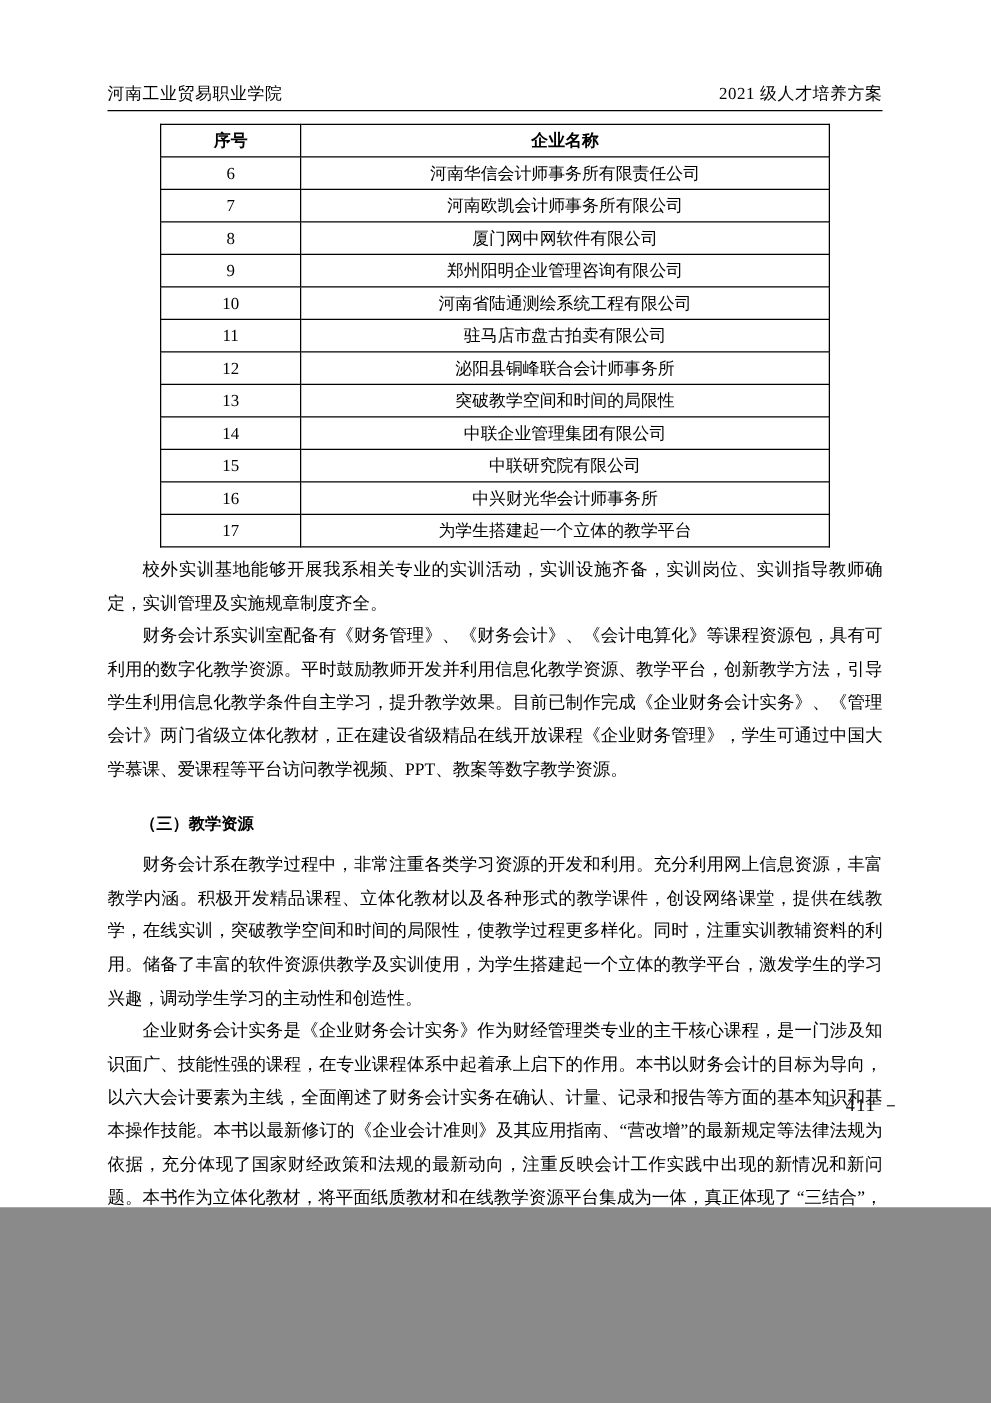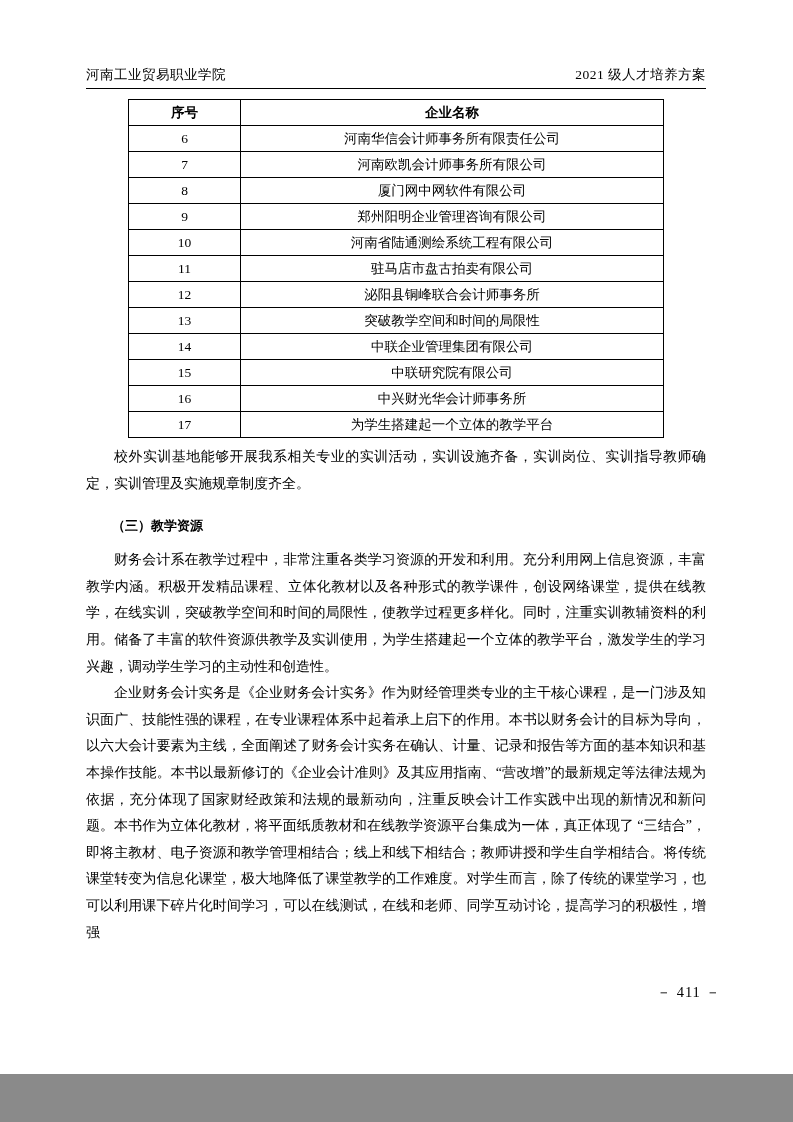--- a/index.html
+++ b/index.html
@@ -2,21 +2,21 @@
 <html><head>
 <meta charset="utf-8">
 <style>
   html, body {
     margin: 0;
     padding: 0;
     background: #8a8a8a;
   }
   .page {
     width: 793px;
-    height: 1074px;
+    height: 966px;
     background: #ffffff;
     position: relative;
     margin: 0 auto;
     box-sizing: border-box;
     font-family: "Liberation Serif", "DejaVu Serif", serif;
     color: #000000;
     overflow: hidden;
   }
   .content {
     position: absolute;
@@ -152,20 +152,21 @@
           <td>中兴财光华会计师事务所</td>
         </tr>
         <tr>
           <td>17</td>
           <td>为学生搭建起一个立体的教学平台</td>
         </tr>
       </tbody>
     </table>
 
     <p class="indent gap-top">校外实训基地能够开展我系相关专业的实训活动，实训设施齐备，实训岗位、实训指导教师确定，实训管理及实施规章制度齐全。</p>
+    <p class="indent">财务会计系实训室配备有《财务管理》、《财务会计》、《会计电算化》等课程资源包，具有可利用的数字化教学资源。平时鼓励教师开发并利用信息化教学资源、教学平台，创新教学方法，引导学生利用信息化教学条件自主学习，提升教学效果。目前已制作完成《企业财务会计实务》、《管理会计》两门省级立体化教材，正在建设省级精品在线开放课程《企业财务管理》，学生可通过中国大学慕课、爱课程等平台访问教学视频、PPT、教案等数字教学资源。</p>
 
     <h3 class="section">（三）教学资源</h3>
 
     <p class="indent">财务会计系在教学过程中，非常注重各类学习资源的开发和利用。充分利用网上信息资源，丰富教学内涵。积极开发精品课程、立体化教材以及各种形式的教学课件，创设网络课堂，提供在线教学，在线实训，突破教学空间和时间的局限性，使教学过程更多样化。同时，注重实训教辅资料的利用。储备了丰富的软件资源供教学及实训使用，为学生搭建起一个立体的教学平台，激发学生的学习兴趣，调动学生学习的主动性和创造性。</p>
     <p class="indent">企业财务会计实务是《企业财务会计实务》作为财经管理类专业的主干核心课程，是一门涉及知识面广、技能性强的课程，在专业课程体系中起着承上启下的作用。本书以财务会计的目标为导向，以六大会计要素为主线，全面阐述了财务会计实务在确认、计量、记录和报告等方面的基本知识和基本操作技能。本书以最新修订的《企业会计准则》及其应用指南、“营改增”的最新规定等法律法规为依据，充分体现了国家财经政策和法规的最新动向，注重反映会计工作实践中出现的新情况和新问题。本书作为立体化教材，将平面纸质教材和在线教学资源平台集成为一体，真正体现了 “三结合”，即将主教材、电子资源和教学管理相结合；线上和线下相结合；教师讲授和学生自学相结合。将传统课堂转变为信息化课堂，极大地降低了课堂教学的工作难度。对学生而言，除了传统的课堂学习，也可以利用课下碎片化时间学习，可以在线测试，在线和老师、同学互动讨论，提高学习的积极性，增强</p>
 
   </div>
 
   <div class="pagenum">－ 411 －</div>
 </div>

